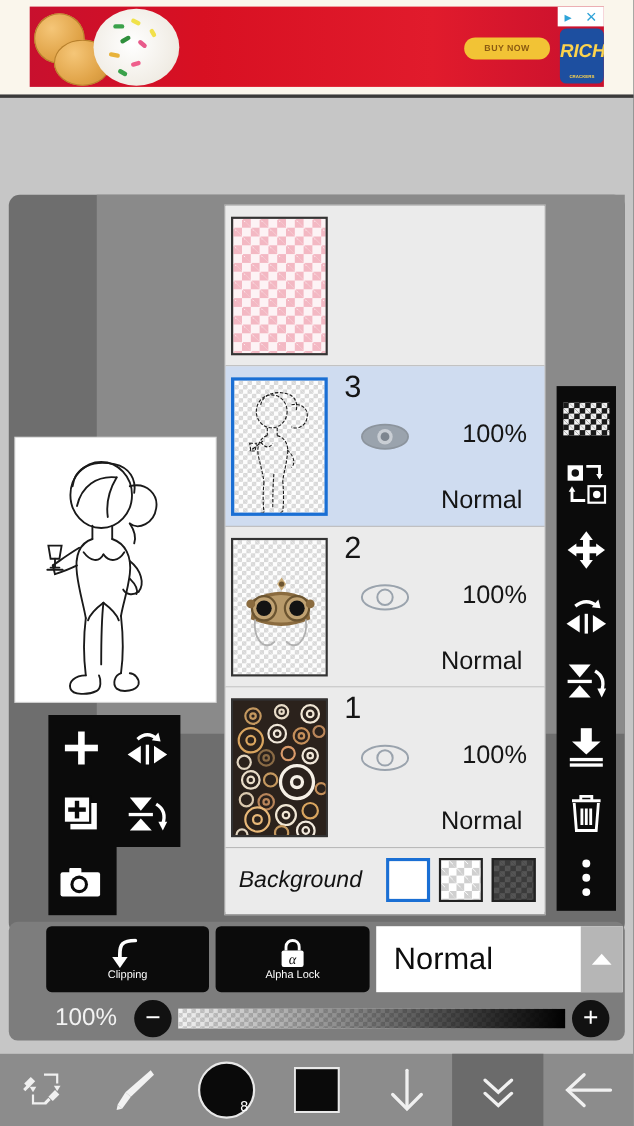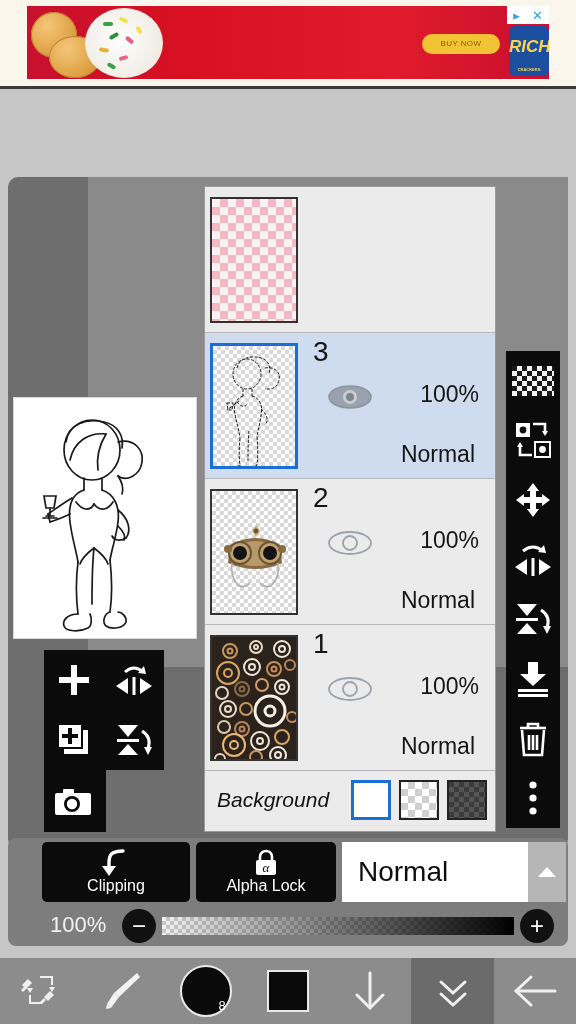--- a/index.html
+++ b/index.html
@@ -38,21 +38,21 @@
   }
   .sprinkle { position: absolute; border-radius: 2px; }
   #ad-text {
     position: absolute; left: 160px; top: 12px; width: 230px;
     color: #fcd34d; font-weight: bold; font-size: 19px; line-height: 23px;
     letter-spacing: -0.3px; font-family: "Liberation Sans", sans-serif;
   }
   #ad-buynow {
     position: absolute; left: 395px; top: 28px; width: 78px; height: 20px;
     background: #f2c335; border-radius: 10px;
-    color: #8a5a12; font-size: 8px; font-weight: normal; text-align: center;
+    color: #8a5a12; font-size: 8px; font-weight: bold; text-align: center;
     line-height: 20px; letter-spacing: 0.4px;
   }
   #ad-logo {
     position: absolute; left: 482px; top: 20px; width: 40px; height: 50px;
     background: #1d4fa0; border-radius: 6px;
     color: #fcd34d; font-weight: bold; font-size: 17px; text-align: center;
     line-height: 42px; font-style: italic;
   }
   #ad-logo-sub {
     position: absolute; left: 0; bottom: 4px; width: 100%;
@@ -221,21 +221,21 @@
     position: absolute; left: 8px; top: 838px; width: 560px; height: 108px;
     background: #7d7d7d; border-radius: 8px;
   }
   .ctrl-btn {
     position: absolute; background: #0b0b0b; border-radius: 5px;
     display: flex; flex-direction: column; align-items: center; justify-content: center;
     color: #fff;
   }
   #clipping-btn { left: 34px; top: 4px; width: 148px; height: 60px; }
   #alphalock-btn { left: 188px; top: 4px; width: 140px; height: 60px; }
-  .ctrl-label { font-size: 16px; margin-top: 0; }
+  .ctrl-label { font-size: 10px; margin-top: 0; }
   #blend-select {
     position: absolute; left: 334px; top: 4px; width: 224px; height: 60px;
     background: #ffffff; display: flex; align-items: center;
   }
   #blend-text {
     flex: 1 1 auto; padding-left: 16px; font-size: 28px; color: #0d0d0d;
   }
   #blend-arrow-box {
     width: 38px; height: 100%; background: #b6b6b6;
     display: flex; align-items: center; justify-content: center;

